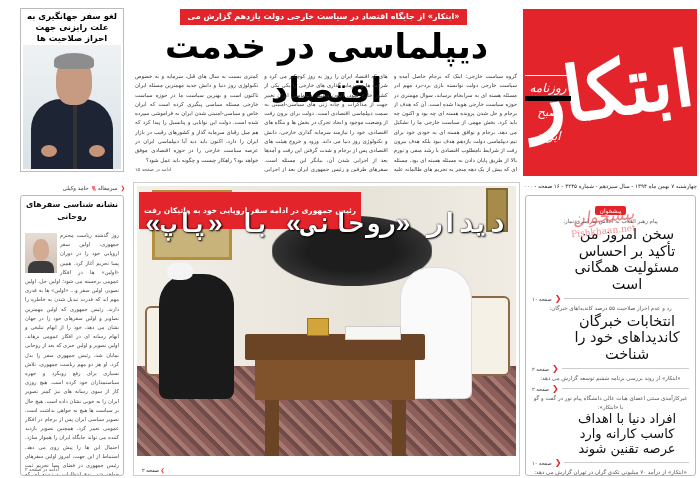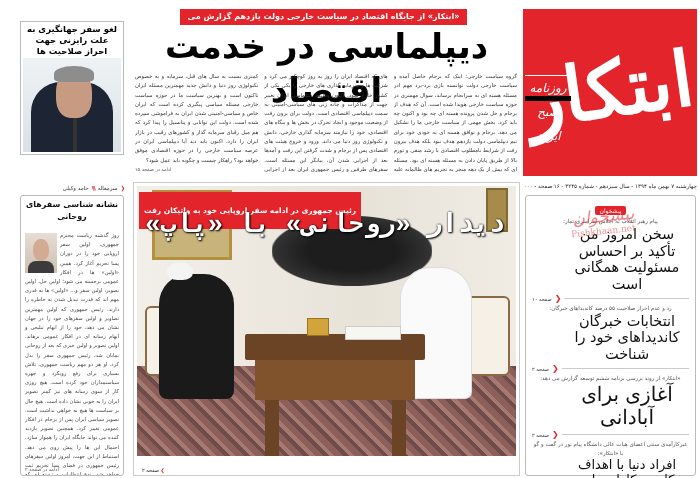--- a/index.html
+++ b/index.html
@@ -62,21 +62,21 @@
   .photo .table-leg-r { position: absolute; left: 255px; top: 214px; width: 14px; height: 56px; background: #6b4426; }
   .photo .clock { position: absolute; left: 170px; top: 132px; width: 22px; height: 18px; background: #d3a43b; border: 1px solid #9b7420; }
   .photo .papers { position: absolute; left: 208px; top: 140px; width: 56px; height: 14px; background: #f6f6f2; border: 1px solid #ccc; }
   .photo-kicker { position: absolute; left: 2px; top: 6px; background: #e3242b; color: #fff; font-size: 7.5px; padding: 14px 5px; font-weight: bold; }
   .photo-headline { position: absolute; left: 8px; top: 22px; color: #fff; font-size: 26px; font-weight: bold; font-family: Liberation Mono, monospace;
     text-shadow: 0 0 2px #000, 1px 1px 2px #000; white-space: nowrap; }
   .photo-ref { position: absolute; left: 8px; bottom: 2px; font-size: 5px; color: #222; direction: ltr; }
   .photo-ref .arrow { color: #e3242b; }
 
   
-  .lbox { left: 20px; top: 21px; width: 104px; height: 134px; border: 1px solid #bbb; background: #fff; overflow: hidden; }
+  .lbox { left: 20px; top: 8px; width: 104px; height: 164px; border: 1px solid #bbb; background: #fff; overflow: hidden; }
   .lhead { font-size: 8.5px; font-weight: bold; text-align: center; line-height: 11px; padding: 2px 2px 0; color: #000; }
   .lref { font-size: 5px; color: #333; padding-right: 3px; margin-top: 1px; }
   .lref .arrow { color: #e3242b; }
   .lphoto { position: absolute; left: 2px; top: 36px; right: 2px; bottom: 2px; background: linear-gradient(180deg,#eef2f4,#d9e1e6); overflow: hidden; }
   .lphoto .suit { position: absolute; left: 8px; right: 8px; bottom: 0; height: 70px; background: #1d2535; border-radius: 30px 30px 0 0; }
   .lphoto .face { position: absolute; left: 33px; top: 12px; width: 36px; height: 48px; background: #c79a82; border-radius: 45% 45% 40% 40%; }
   .lphoto .hair { position: absolute; left: 31px; top: 8px; width: 40px; height: 16px; background: #8d8d8d; border-radius: 50% 50% 20% 20%; }
   .lphoto .mic { position: absolute; left: 50px; top: 60px; width: 4px; height: 70px; background: #333; }
   .lphoto .hand { position: absolute; top: 100px; width: 16px; height: 12px; background: #c69479; border-radius: 50%; }
 
@@ -179,21 +179,20 @@
     <div class="rh h2">انتخابات خبرگان کاندیداهای خود را شناخت</div>
     <div class="pageref">
         <span class="line"></span>
         <span class="arrow">❮</span>
         <span class="pn">صفحه ۲</span>
       </div>
   </div>
 
   <div>
     <div class="kicker-small">«ابتکار» از روند بررسی برنامه ششم توسعه گزارش می دهد:</div>
-    <div class="rh h3">آغازی برای آبادانی</div>
     <div class="pageref">
         <span class="line"></span>
         <span class="arrow">❮</span>
         <span class="pn">صفحه ۲</span>
       </div>
   </div>
 
   <div>
     <div class="kicker-small">غیرکارآمدی سنتی اعضای هیات عالی دانشگاه پیام نور در گفت و گو با «ابتکار»:</div>
     <div class="rh h4">افراد دنیا با اهداف کاسب کارانه وارد عرصه تقنین شوند</div>

